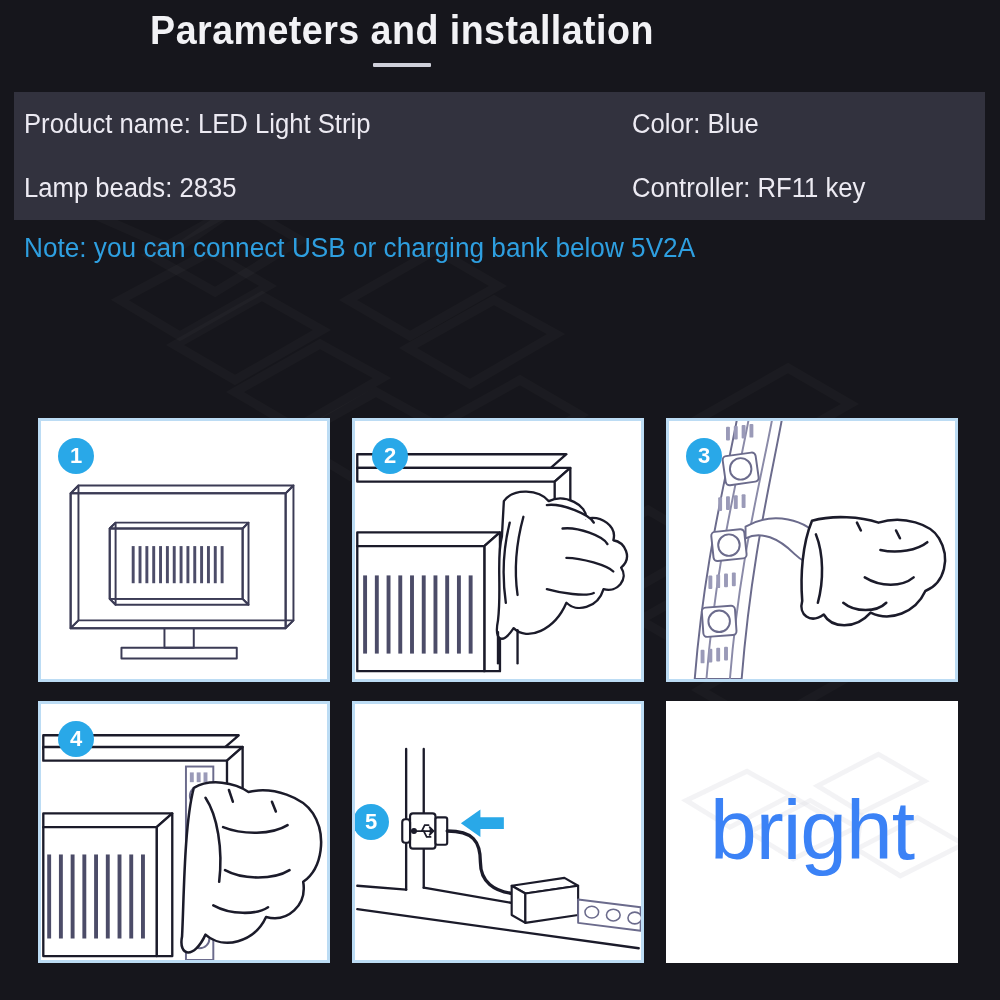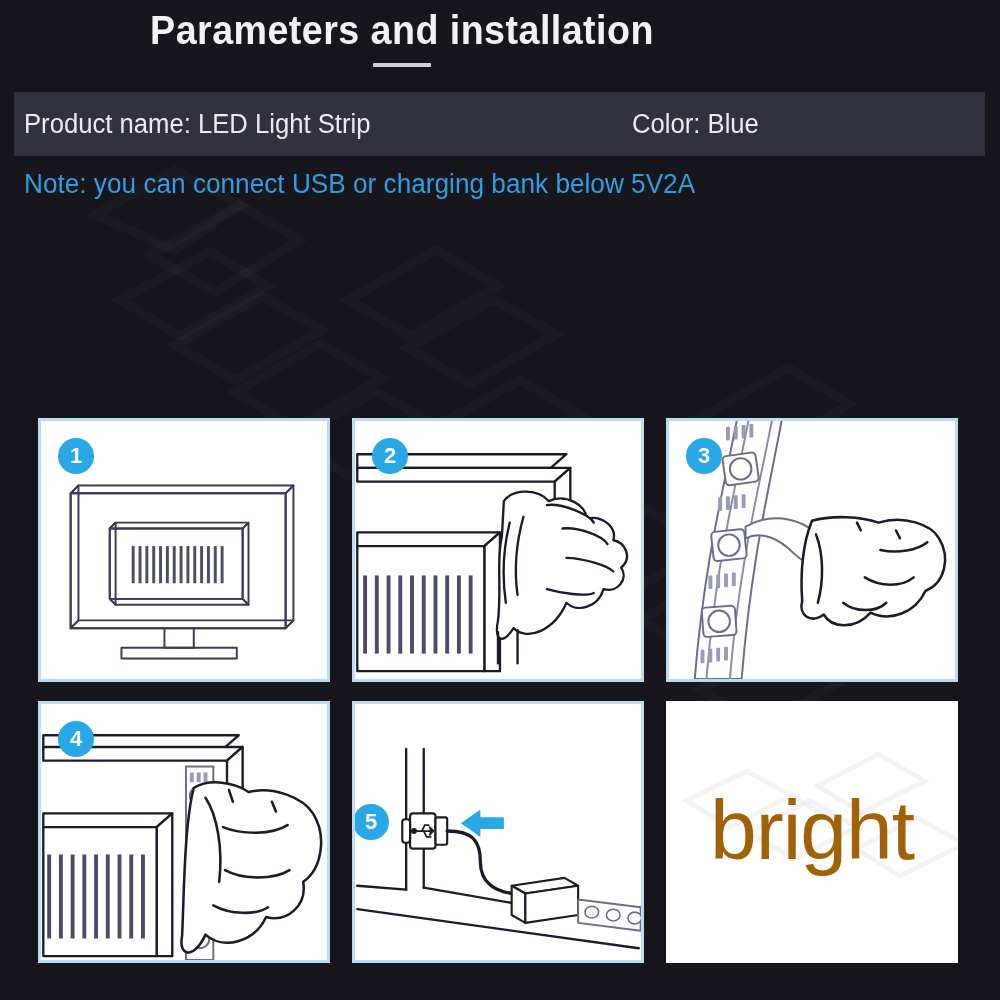--- a/index.html
+++ b/index.html
@@ -111,21 +111,21 @@
   .badge.p1{ left:17px; top:17px; }
   .badge.p2{ left:17px; top:17px; }
   .badge.p3{ left:17px; top:17px; }
   .badge.p4{ left:17px; top:17px; }
   .badge.p5{ left:-2px; top:100px; }
 
   #bright-word{
     position:absolute; left:0; right:0; top:50%;
     transform:translateY(-52%);
     text-align:center;
-    color:#a16207;
+    color:#3b82f6;
     font-size:84px;
     font-weight:400;
     letter-spacing:-1px;
     font-family:"Liberation Sans", sans-serif;
   }
   .panel-wm{
     position:absolute; right:-8px; top:-6px;
     width:240px; height:110px;
     opacity:.5;
     pointer-events:none;
@@ -160,20 +160,24 @@
 </div>
 
 <div id="spec-table">
 
   <div class="spec-row banded">
     <span class="spec-cell left">Product name:  LED Light Strip</span>
     <span class="spec-cell right">Color:  Blue</span>
   </div>
 
 
+  <div class="spec-row banded">
+    <span class="spec-cell left">Lamp beads: 2835</span>
+    <span class="spec-cell right">Controller:  RF11 key</span>
+  </div>
 
 
   <div class="note-row">
     <span id="note-text">Note: you can connect USB or charging bank below 5V2A</span>
   </div>
 </div>
 
 <div id="panel-grid">
 
   <div class="panel">

